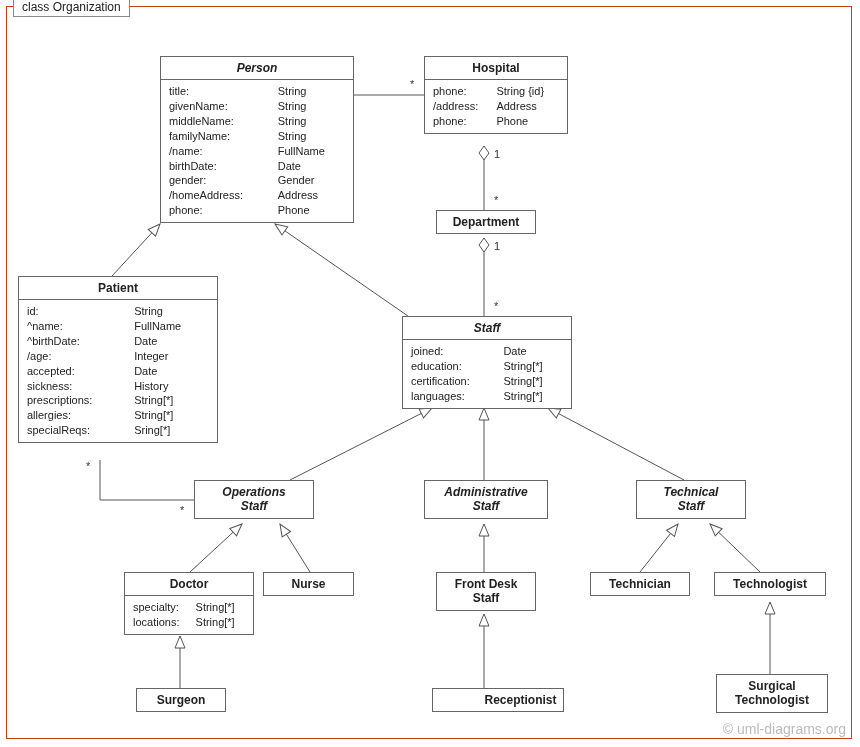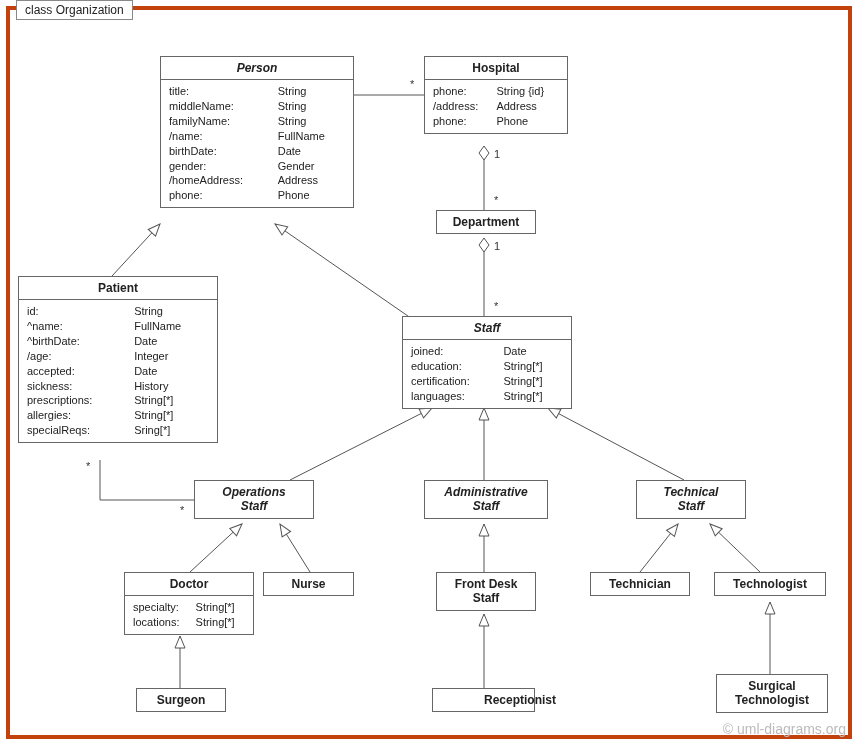--- a/index.html
+++ b/index.html
@@ -15,21 +15,21 @@
     width: 860px;
     height: 747px;
     background: #fff;
   }
   .frame {
     position: absolute;
     left: 6px;
     top: 6px;
     width: 846px;
     height: 733px;
-    border: 4px solid #c2410c;
+    border: 1px solid #c2410c;
     box-sizing: border-box;
   }
   .frame-tab {
     position: absolute;
     left: 6px;
     top: 0;
     transform: translateY(-50%);
     background: #fff;
     border: 1px solid #888;
     padding: 2px 8px;
@@ -155,20 +155,24 @@
   <div class="cls" style="left:120px; top:56px; width:194px;margin-left:40px;">
     <div class="hd">Person</div>
     <div class="body">
         <table>
           <tbody id="tb-person">
             <tr>
               <td>title:</td>
               <td>String</td>
             </tr>
             <tr>
+              <td>givenName:</td>
+              <td>String</td>
+            </tr>
+            <tr>
               <td>middleName:</td>
               <td>String</td>
             </tr>
             <tr>
               <td>familyName:</td>
               <td>String</td>
             </tr>
             <tr>
               <td>/name:</td>
               <td>FullName</td>
@@ -339,21 +343,21 @@
   </div>
 
   <div class="cls" style="left:714px; top:572px; width:112px;">
     <div class="hd plain" style="border-bottom:none;">Technologist</div>
   </div>
 
   <div class="cls" style="left:136px; top:688px; width:90px;">
     <div class="hd plain" style="border-bottom:none;">Surgeon</div>
   </div>
 
-  <div class="cls" style="left:432px; top:688px; width:103px;padding-left:45px;">
+  <div class="cls" style="left:432px; top:688px; width:132px;padding-left:45px;">
     <div class="hd plain" style="border-bottom:none;">Receptionist</div>
   </div>
 
   <div class="cls" style="left:716px; top:674px; width:112px;">
     <div class="hd plain" style="border-bottom:none; white-space:pre-line;">Surgical
 Technologist</div>
   </div>
 
   <div class="watermark">© uml-diagrams.org</div>
 </div>

